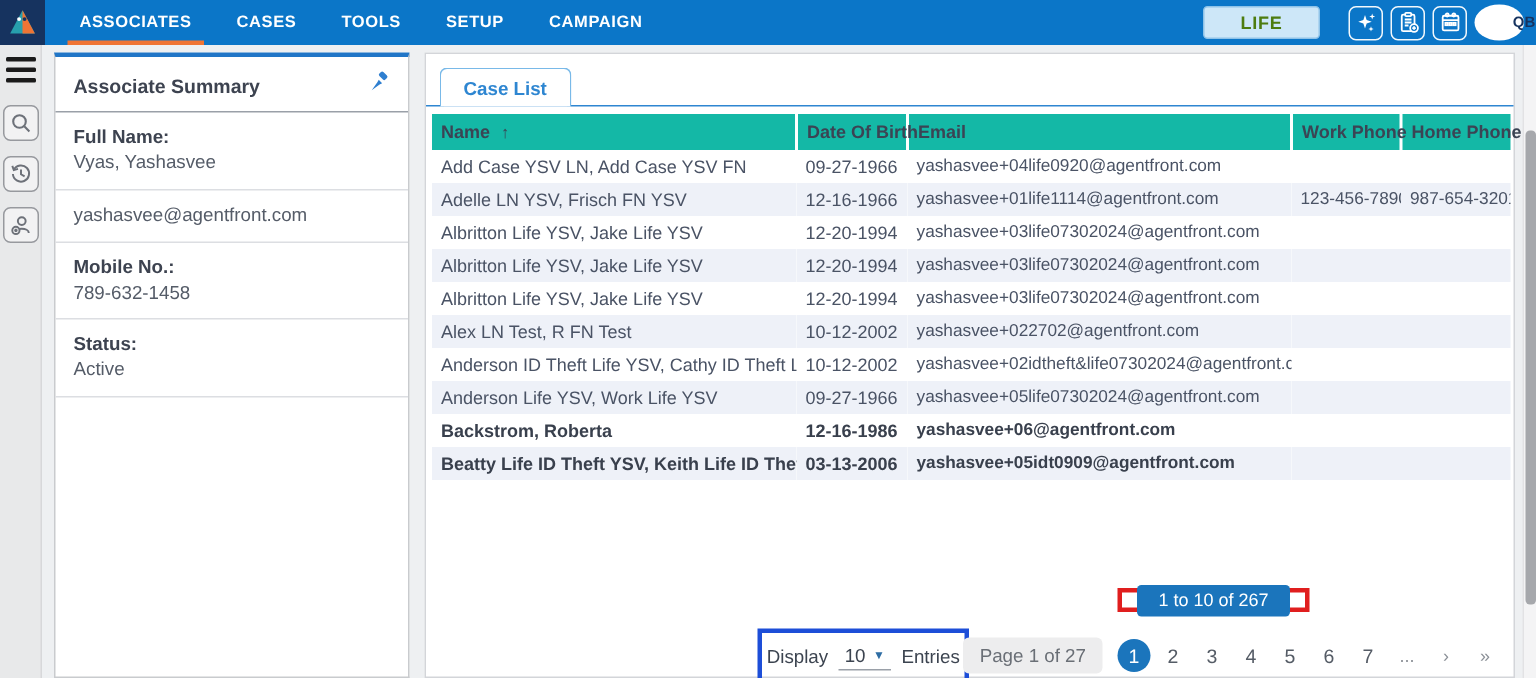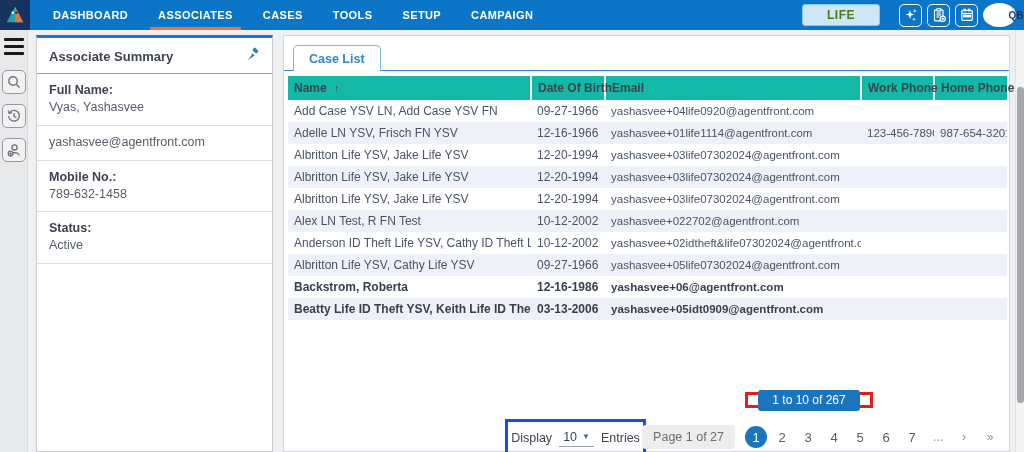--- a/index.html
+++ b/index.html
@@ -113,21 +113,20 @@
 <header class="topnav">
   <div class="logo">
     <svg width="22" height="22" viewBox="0 0 24 24">
       <polygon points="12,3 21,20 3,20" fill="#27a0ad"></polygon>
       <polygon points="12,3 21,20 12,20" fill="#ef7434"></polygon>
       <circle cx="9.5" cy="9.5" r="1.4" fill="#ffffff"></circle>
       <circle cx="13.5" cy="9.5" r="1.4" fill="#16335f"></circle>
     </svg>
   </div>
   <nav class="menu">
-    <div class="menu-item">DASHBOARD</div>
     <div class="menu-item active">ASSOCIATES</div>
     <div class="menu-item">CASES</div>
     <div class="menu-item">TOOLS</div>
     <div class="menu-item">SETUP</div>
     <div class="menu-item">CAMPAIGN</div>
   </nav>
   <div class="topnav-right">
     <div class="life-btn">LIFE</div>
     <div class="nav-icon-btn">
       <svg width="16" height="16" viewBox="0 0 16 16">
@@ -288,21 +287,21 @@
           <td></td>
         </tr>
         <tr>
           <td>Anderson ID Theft Life YSV, Cathy ID Theft Life YSV</td>
           <td>10-12-2002</td>
           <td>yashasvee+02idtheft&amp;life07302024@agentfront.com</td>
           <td></td>
           <td></td>
         </tr>
         <tr>
-          <td>Albritton Life YSV, Cathy Life YSV</td>
+          <td>Anderson Life YSV, Work Life YSV</td>
           <td>09-27-1966</td>
           <td>yashasvee+05life07302024@agentfront.com</td>
           <td></td>
           <td></td>
         </tr>
         <tr class="bold">
           <td>Backstrom, Roberta</td>
           <td>12-16-1986</td>
           <td>yashasvee+06@agentfront.com</td>
           <td></td>

